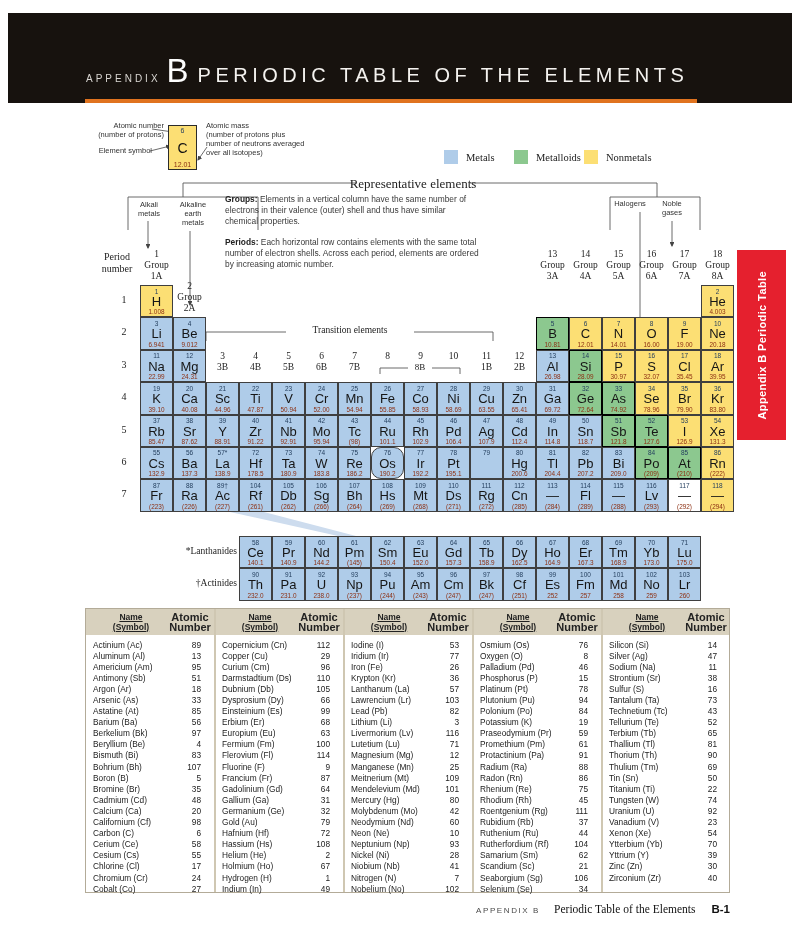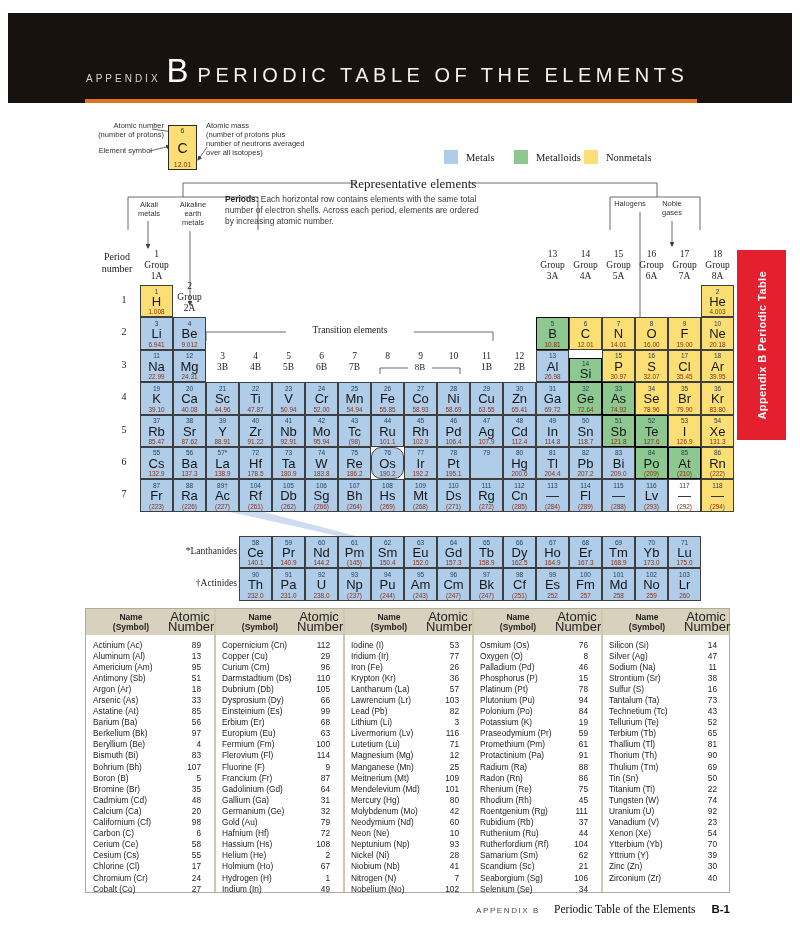--- a/index.html
+++ b/index.html
@@ -86,23 +86,23 @@
   .c-w{background:#fff;}
 
   
   #btable{left:85px;top:608px;width:645px;height:285px;border:1px solid #b3ab98;
           box-sizing:border-box;background:#fff;}
   #bt-headband{position:absolute;left:0;top:0;width:100%;height:26px;
           background:var(--table_header_bg,#d8d1be);border-bottom:1px solid #fff;}
   .bt-sep{position:absolute;top:0;width:2px;height:100%;background:#cfc7b2;}
   .bt-group{position:absolute;top:0;width:129px;height:100%;}
   .bt-hname{position:absolute;left:6px;top:3px;width:78px;text-align:center;font-weight:bold;
-            font-size:8.5px;line-height:10px;color:#222;white-space:pre-line;}
-  .bt-hnum{position:absolute;right:3px;top:3px;width:44px;text-align:center;font-weight:normal;
-            font-size:13px;line-height:10px;color:#222;white-space:pre-line;}
+            font-size:8.5px;line-height:10px;color:#222;white-space:pre-line;text-decoration:underline;}
+  .bt-hnum{position:absolute;right:3px;top:3px;width:44px;text-align:center;font-weight:bold;
+            font-size:11px;line-height:10px;color:#222;white-space:pre-line;}
   .bt-rows{position:absolute;left:0;top:30px;width:100%;}
   .bt-row{height:11.1px;display:flex;justify-content:space-between;align-items:center;
           padding:0 14px 0 7px;font-size:8.3px;color:#222;}
   .bt-name{white-space:nowrap;}
   .bt-num{white-space:nowrap;}
 
   
   #footer{left:430px;top:903px;width:300px;display:flex;align-items:baseline;justify-content:flex-end;}
   #footer-appendix{font-size:8px;letter-spacing:1.6px;color:#4a4a4a;margin-right:14px;}
   #footer-title{font-family:"Liberation Serif",serif;font-size:11.5px;color:#111;margin-right:16px;}
@@ -191,20 +191,21 @@
   <div id="alkali-label" class="abs fam-label pre">Alkali
 metals</div>
   <div id="alkaline-label" class="abs fam-label pre">Alkaline
 earth
 metals</div>
   <div id="halogens-label" class="abs fam-label pre">Halogens</div>
   <div id="noble-label" class="abs fam-label pre">Noble
 gases</div>
 
   <div id="notes" class="abs">
+    <p><b>Groups:</b> <span>Elements in a vertical column have the same number of electrons in their valence (outer) shell and thus have similar chemical properties.</span></p>
     <p><b>Periods:</b> <span>Each horizontal row contains elements with the same total number of electron shells. Across each period, elements are ordered by increasing atomic number.</span></p>
   </div>
 
   <div id="period-number-label" class="abs pre">Period
 number</div>
   <div id="transition-label" class="abs">Transition elements</div>
   <div id="b8-label" class="abs">8B</div>
   <div id="lanth-label" class="abs">*Lanthanides</div>
   <div id="act-label" class="abs">†Actinides</div>
 
@@ -360,21 +361,21 @@
       <div class="cell c-m" style="grid-area: 3 / 2;">
         <span class="num">12</span>
         <span class="sym">Mg</span>
         <span class="mass">24.31</span>
       </div>
       <div class="cell c-m" style="grid-area: 3 / 13;">
         <span class="num">13</span>
         <span class="sym">Al</span>
         <span class="mass">26.98</span>
       </div>
-      <div class="cell c-d" style="grid-area: 3 / 14; margin-top: 8px;">
+      <div class="cell c-d" style="grid-area: 3 / 14;">
         <span class="num">14</span>
         <span class="sym">Si</span>
         <span class="mass">28.09</span>
       </div>
       <div class="cell c-n" style="grid-area: 3 / 15;">
         <span class="num">15</span>
         <span class="sym">P</span>
         <span class="mass">30.97</span>
       </div>
       <div class="cell c-n" style="grid-area: 3 / 16;">

